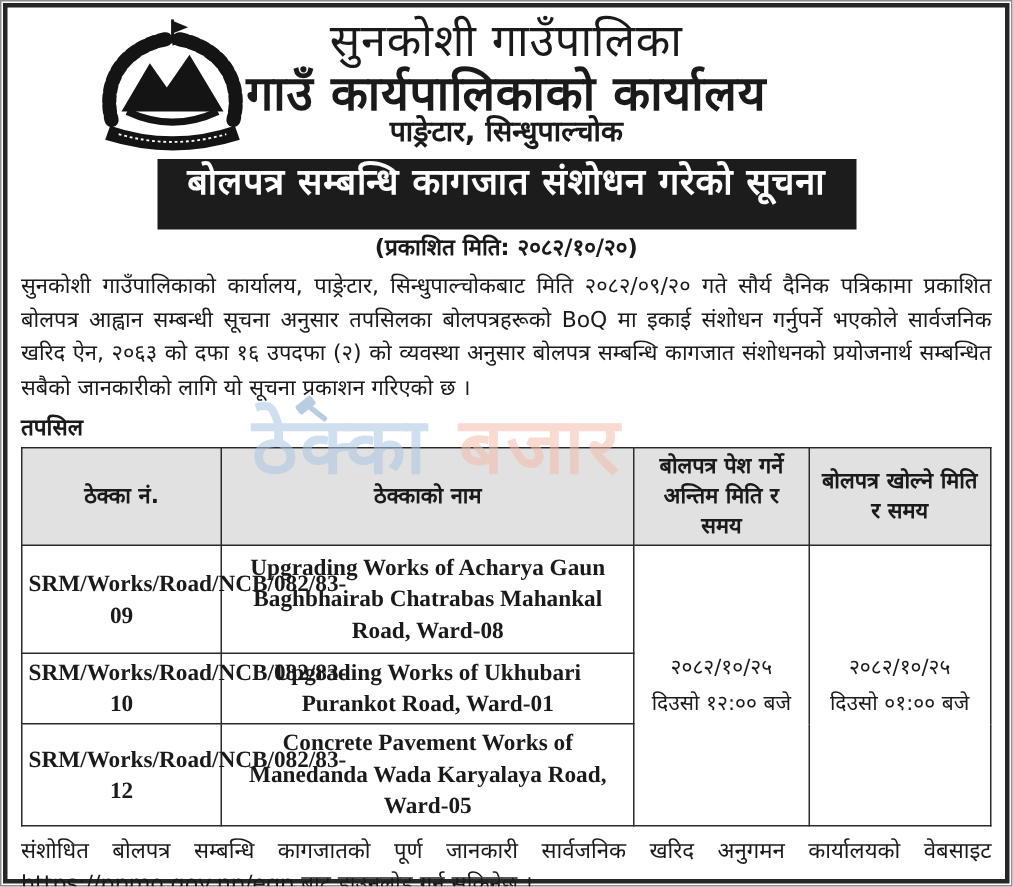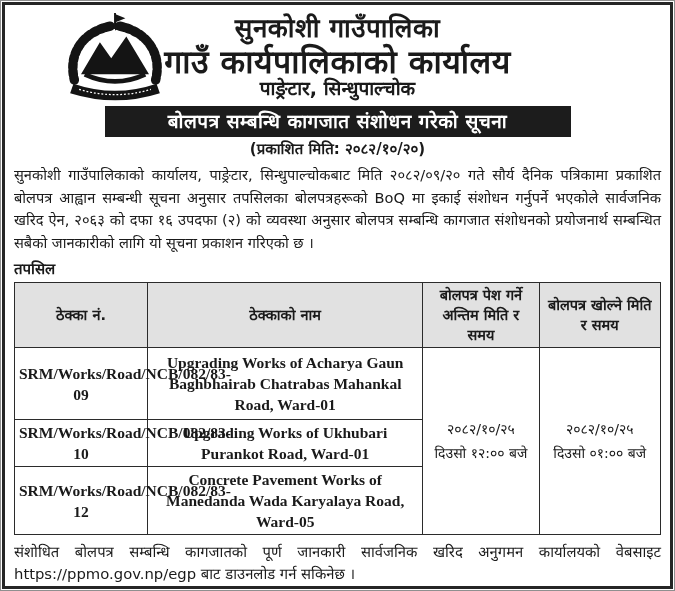--- a/index.html
+++ b/index.html
@@ -19,30 +19,30 @@
     padding: 12px 14px 10px 14px;
     overflow: hidden;
   }
 
   
   .header { position: relative; text-align: center; }
   .emblem {
     position: absolute; left: 44px; top: 0px;
     width: 114px; height: 102px;
   }
-  .h-muni   { font-size: 26px; font-weight: bold; line-height: 32px; letter-spacing: 0.5px; text-align: center; }
+  .h-muni   { font-size: 30px; font-weight: normal; line-height: 32px; letter-spacing: 0.5px; text-align: center; }
   .h-office { font-size: 32px; font-weight: bold; line-height: 36px; letter-spacing: 0.5px; }
   .h-addr   { font-size: 19px; font-weight: bold; line-height: 17px; }
 
   
   .banner {
     margin: 9px auto 0 auto;
-    width: 466px; height: 31px;
+    width: 466px; height: 47px;
     background: #1c1c1c; color: #ffffff;
-    font-size: 19px; font-weight: bold;
+    font-size: 24px; font-weight: bold;
     line-height: 31px; text-align: center;
     letter-spacing: 0.5px;
   }
 
   
   .pubdate {
     margin-top: 2px;
     text-align: center;
     font-size: 15px; font-weight: bold; line-height: 20px;
   }
@@ -109,20 +109,31 @@
   .wm-gavel { position: absolute; left: 26px; top: 2px; }
   .wm-text { font-size: 52px; font-weight: bold; line-height: 80px; letter-spacing: 2px; }
   .wm-blue { color: #a9c6e2; }
   .wm-red  { color: #f4bcab; margin-left: 20px; }
 </style>
 </head>
 <body>
 
 <div class="doc">
 
+  <div class="watermark">
+    <span class="wm-gavel">
+      <svg width="30" height="30" viewBox="0 0 30 30">
+        <g fill="#7fa6cc">
+          <rect x="3" y="7" width="13" height="7" rx="1.5" transform="rotate(-38 9 10)"></rect>
+          <rect x="11" y="14" width="14" height="3.6" rx="1.4" transform="rotate(38 18 16)"></rect>
+        </g>
+      </svg>
+    </span>
+    <span class="wm-text"><span class="wm-blue">ठेक्का</span><span class="wm-red">बजार</span></span>
+  </div>
 
   <div class="header">
     <span class="emblem">
       <svg width="114" height="102" viewBox="0 0 120 108">
         <g fill="#141414" stroke="#141414">
 
           <line x1="60" y1="1" x2="60" y2="18" stroke-width="2"></line>
           <path d="M60 2 l11 4.5 -11 4.5 z M60 10.5 l11 4.5 -11 4.5 z" stroke="none"></path>
 
           <path d="M55 15 C 26 21, 10 44, 17 72" fill="none" stroke-width="10" stroke-dasharray="4.5 3" stroke-linecap="round"></path>
@@ -160,21 +171,21 @@
       <tr>
         <th>ठेक्का नं.</th>
         <th>ठेक्काको नाम</th>
         <th>बोलपत्र पेश गर्ने अन्तिम मिति र समय</th>
         <th>बोलपत्र खोल्ने मिति र समय</th>
       </tr>
     </thead>
     <tbody>
       <tr class="r1">
         <td class="c-no">SRM/Works/Road/NCB/082/83-09</td>
-        <td class="c-name">Upgrading Works of Acharya Gaun Baghbhairab Chatrabas Mahankal Road, Ward-01</td>
+        <td class="c-name">Upgrading Works of Acharya Gaun Baghbhairab Chatrabas Mahankal Road, Ward-08</td>
         <td class="c-dt" rowspan="3">
           <div>२०८२/१०/२५</div>
           <div>दिउसो १२:०० बजे</div>
         </td>
         <td class="c-dt" rowspan="3">
           <div>२०८२/१०/२५</div>
           <div>दिउसो ०१:०० बजे</div>
         </td>
       </tr>
       <tr class="r2">

